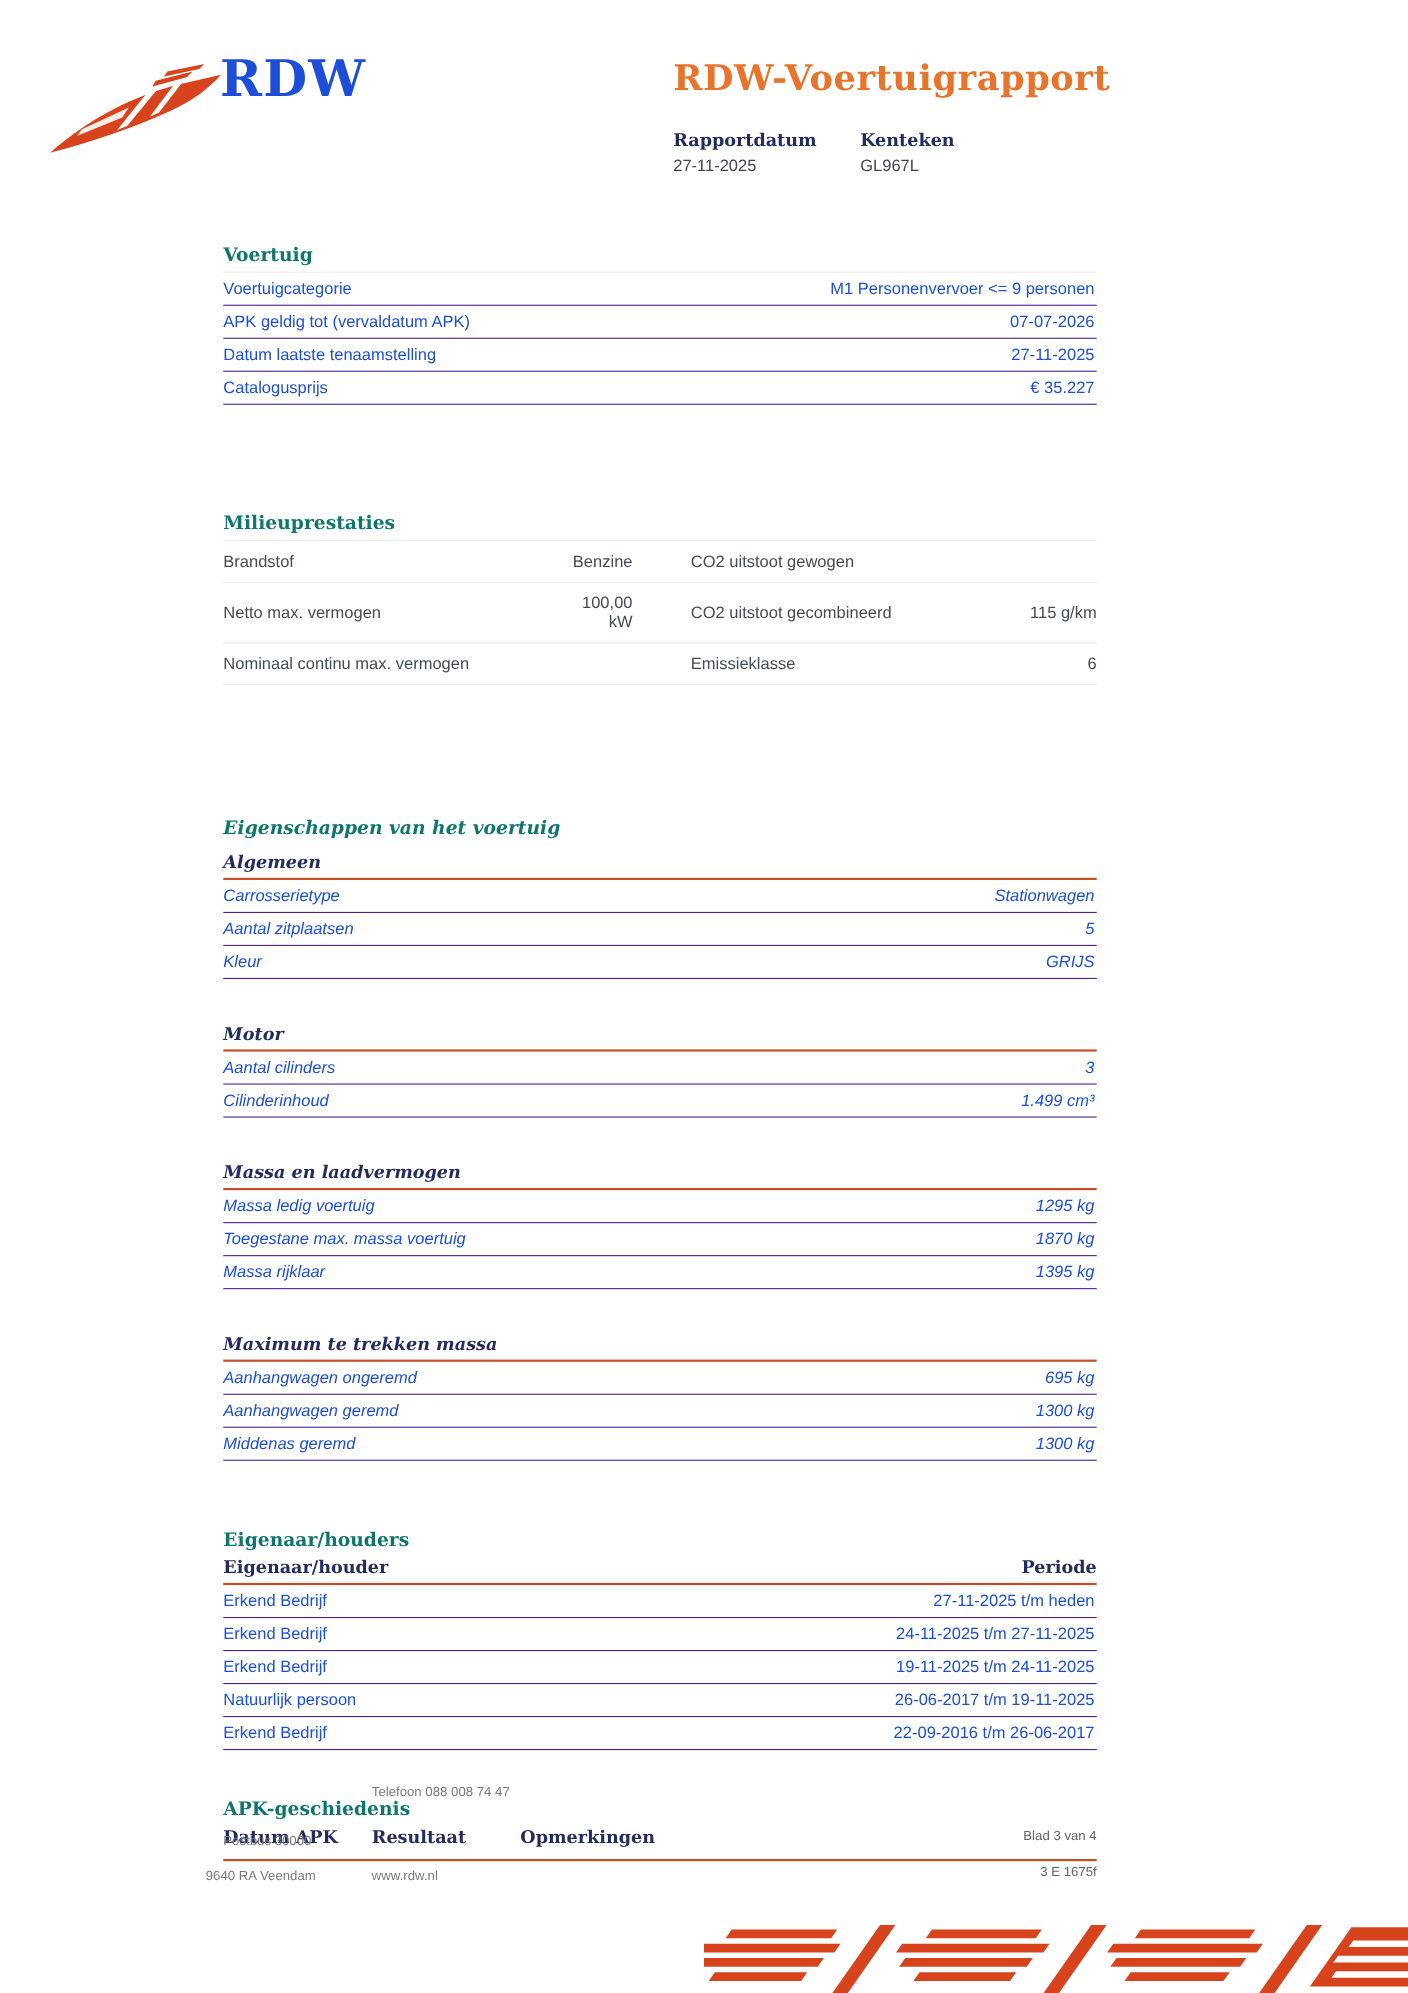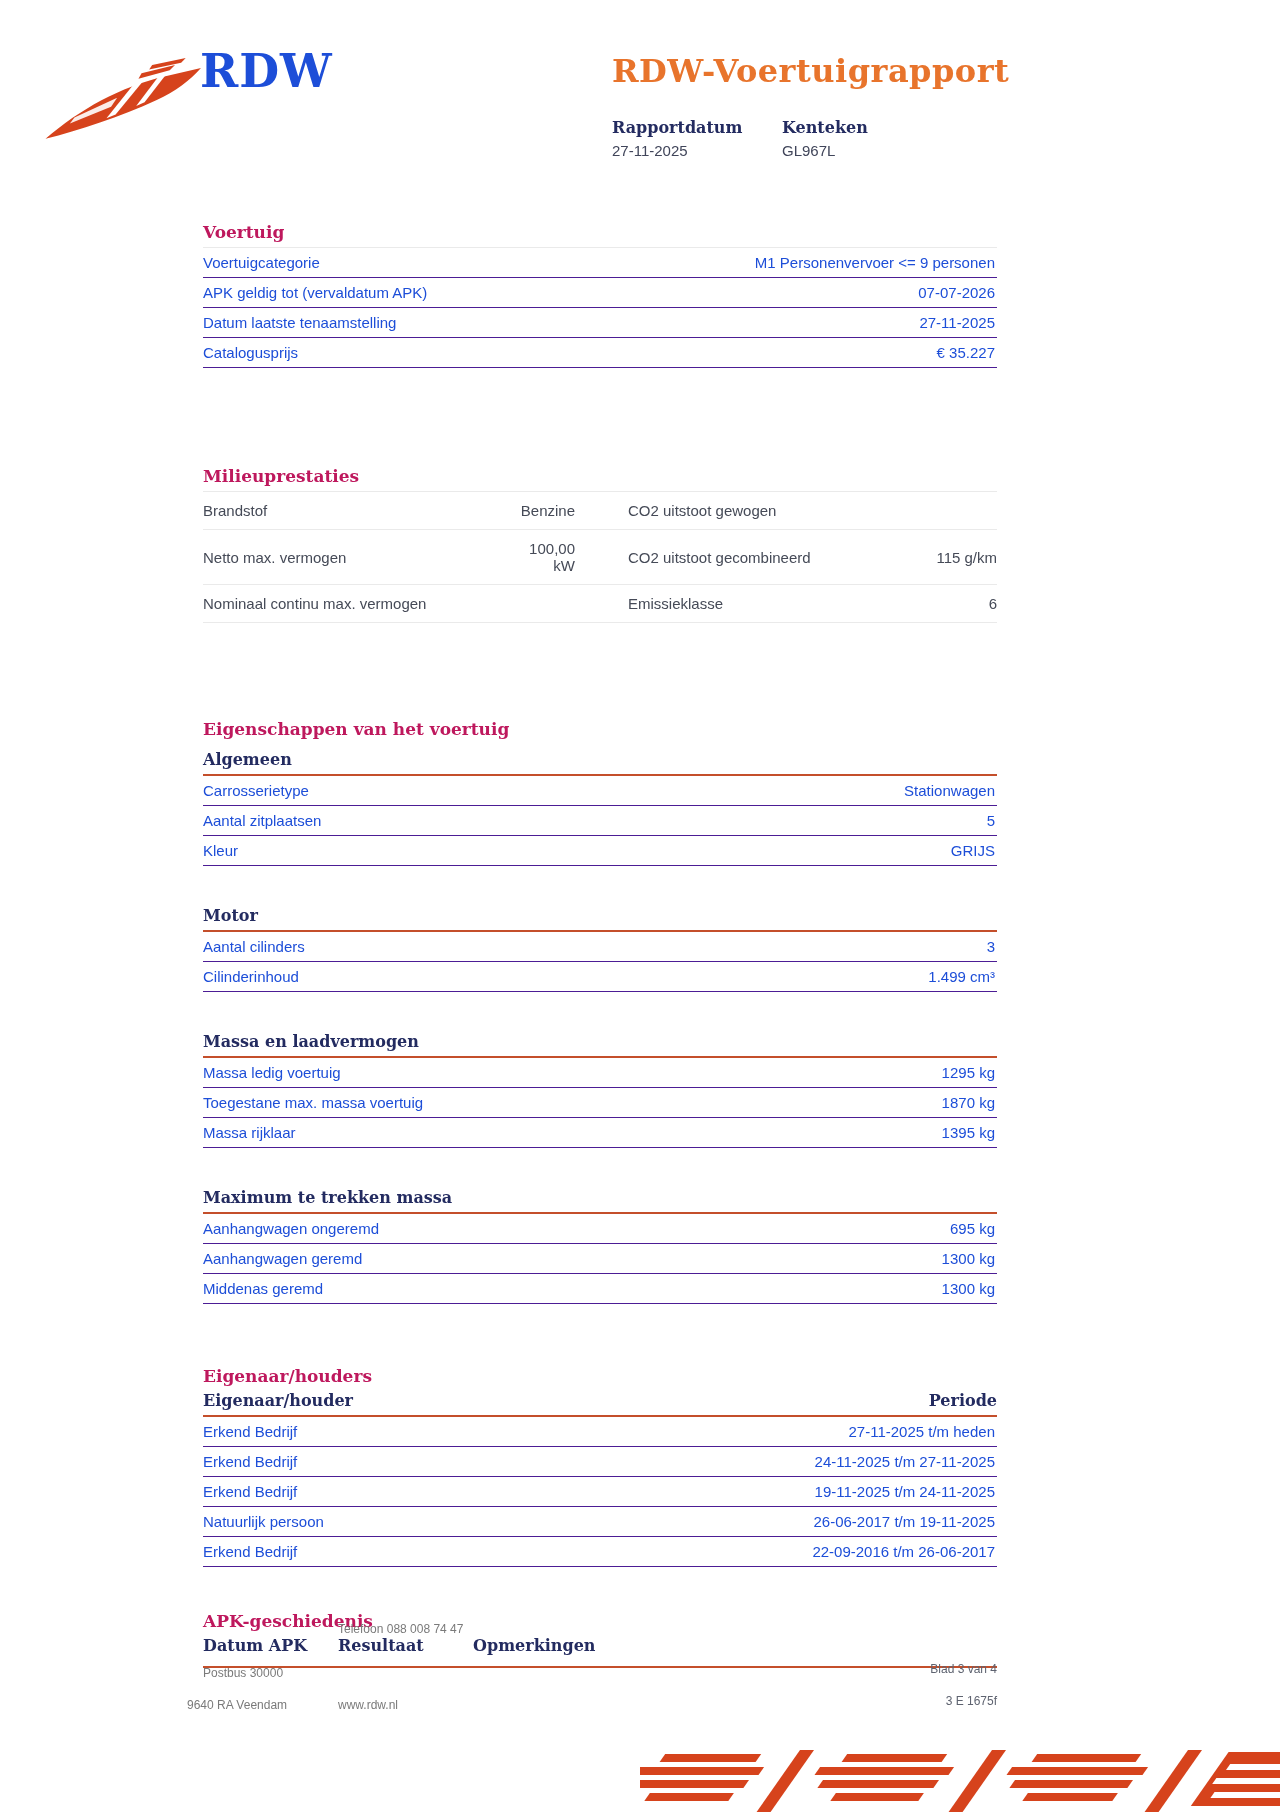--- a/index.html
+++ b/index.html
@@ -26,21 +26,21 @@
     font-family:"DejaVu Serif", serif; font-weight:bold;
     font-size:16px; color:#232B60;
   }
   .meta-value { margin-top:5px; font-size:15px; color:#40455A; }
 
   
   .content { position:absolute; left:203px; top:0; width:794px; }
 
   .sec-title {
     font-family:"DejaVu Serif", serif; font-weight:bold;
-    font-size:17px; color:#be185d; padding-bottom:5px;
+    font-size:17px; color:#0f766e; padding-bottom:5px;
   }
   .sub-title {
     font-family:"DejaVu Serif", serif; font-weight:bold;
     font-size:16px; color:#232B60; padding-bottom:5px;
   }
   .orange-rule { border:none; border-top:2px solid #C44F2B; }
   .tbl { border-top:1px solid #EAEAEA; }
   .trow {
     display:flex; justify-content:space-between; align-items:center;
     padding:6px 2px 6px 0; border-bottom:1px solid #4c1d95;
@@ -56,21 +56,21 @@
     font-size:15px; color:#454A57;
   }
   .mrow .ml-lbl { width:312px; }
   .mrow .ml-val { width:60px; text-align:right; }
   .mrow .mr-lbl { width:286px; margin-left:53px; }
   .mrow .mr-val { flex:1; text-align:right; }
 
   
   .sec-voertuig   { margin-top:222px; }
   .sec-milieu     { margin-top:98px; }
-  .sec-eigensch   { margin-top:96px; }
+  .sec-eigensch   { margin-top:120px;font-style:italic; }
   .subsec         { margin-top:40px; }
   .subsec.first   { margin-top:6px; }
   .sec-eigenaar   { margin-top:62px; }
   .sec-apk        { margin-top:44px; }
 
   
   .owner-head { display:flex; justify-content:space-between; }
   
   .apk-head { display:flex; padding-bottom:6px; }
   .apk-head .c1 { width:135px; }

